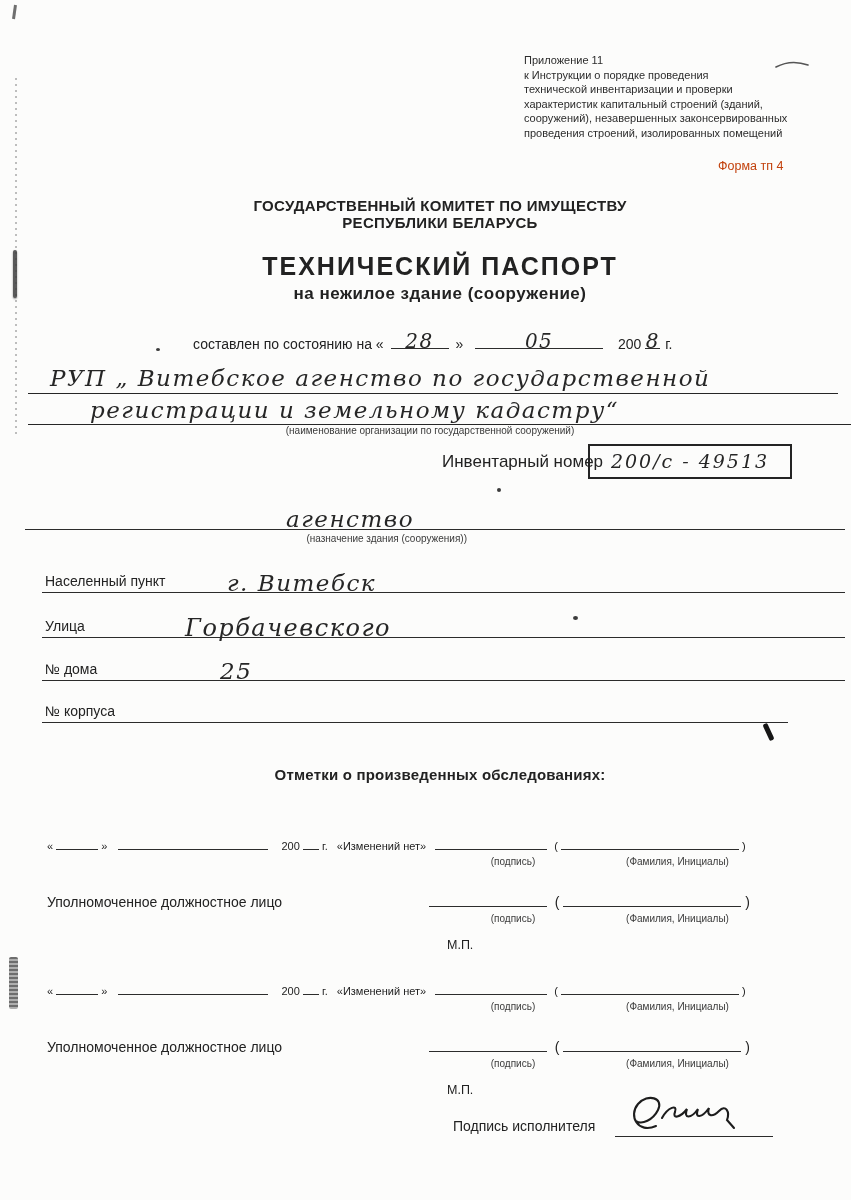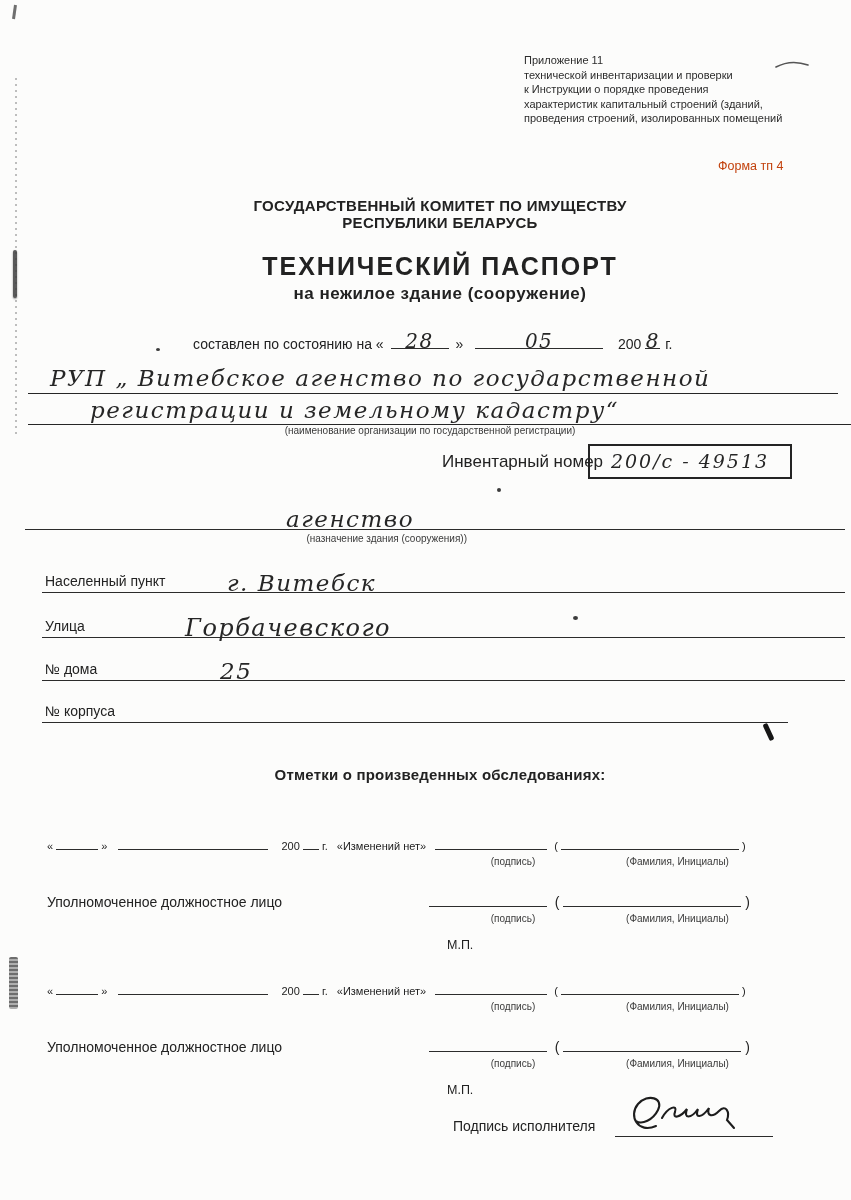--- a/index.html
+++ b/index.html
@@ -91,23 +91,24 @@
   <div class="edge-smudge"></div>
   <svg class="swoosh" width="34" height="12">
     <path d="M1 9 Q16 1 33 7" stroke="#555" stroke-width="1.6" fill="none" stroke-linecap="round"></path>
   </svg>
   <div class="speck" style="left:156px;top:348px;width:4px;height:3px"></div>
   <div class="speck" style="left:497px;top:488px;width:4px;height:4px"></div>
   <div class="speck" style="left:573px;top:616px;width:5px;height:4px"></div>
 
   <div class="appendix small-print">
     <div>Приложение 11</div>
+    <div>к Инструкции о порядке проведения</div>
     <div>технической инвентаризации и проверки</div>
-    <div>к Инструкции о порядке проведения</div>
     <div>характеристик капитальный строений (зданий,</div>
+    <div>сооружений), незавершенных законсервированных</div>
     <div>проведения строений, изолированных помещений</div>
   </div>
 
   <div class="form-label print">Форма тп 4</div>
 
   <div class="committee">
     <div>ГОСУДАРСТВЕННЫЙ КОМИТЕТ ПО ИМУЩЕСТВУ</div>
     <div>РЕСПУБЛИКИ БЕЛАРУСЬ</div>
   </div>
   <div class="doc-title">ТЕХНИЧЕСКИЙ ПАСПОРТ</div>
@@ -129,21 +130,21 @@
     </span>
     <span style="margin-left:1px">г.</span>
   </div>
 
   <div class="org-line org1">
     <span class="hw">РУП „ Витебское агенство по государственной</span>
   </div>
   <div class="org-line org2">
     <span class="hw">регистрации и земельному кадастру“</span>
   </div>
-  <div class="org-caption caption">(наименование организации по государственной регистрации)</div>
+  <div class="org-caption caption">(наименование организации по государственной сооружений)</div>
 
   <div class="inv-label">Инвентарный номер</div>
   <div class="inv-box">
     <span class="hw">200/с - 49513</span>
   </div>
 
   <div class="purpose-wrap">
     <span class="hw">агенство</span>
   </div>
   <div class="purpose-caption caption">(назначение здания (сооружения))</div>

